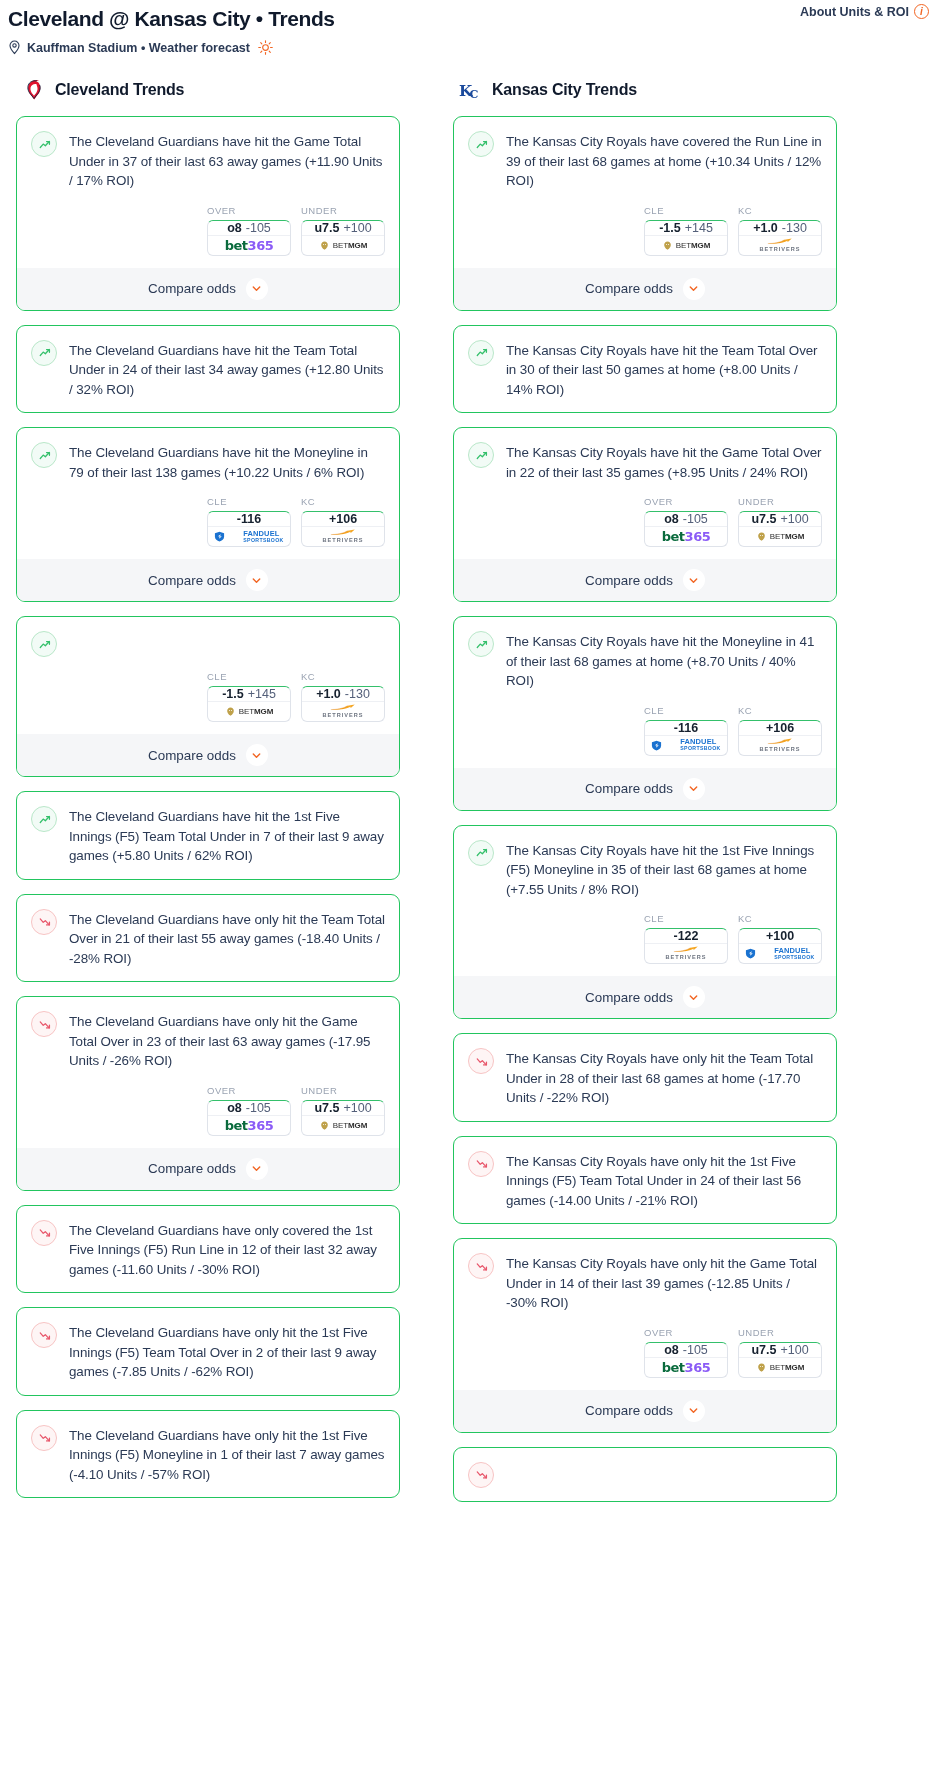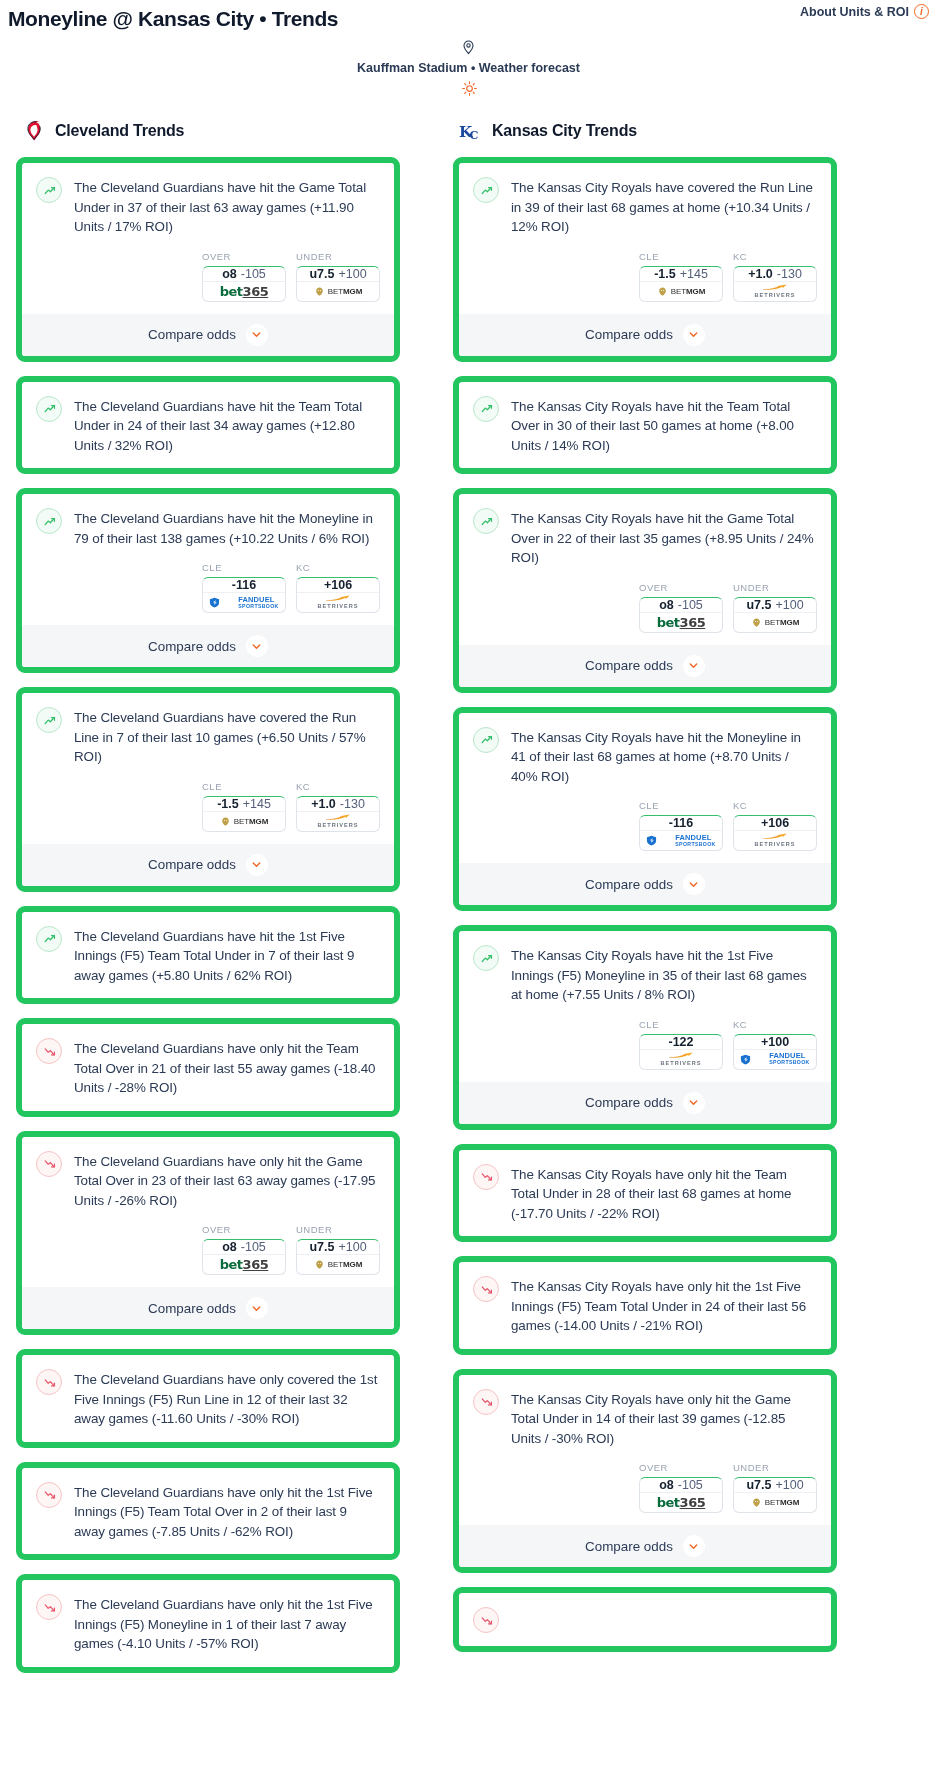--- a/index.html
+++ b/index.html
@@ -35,21 +35,21 @@
   .info-badge {
     width: 15px; height: 15px; border-radius: 50%;
     border: 1.4px solid #f26522; color: #f26522;
     font-size: 10px; font-weight: 700; font-style: italic;
     display: inline-flex; align-items: center; justify-content: center;
     line-height: 1;
   }
   .venue {
     margin-top: 8px;
     display: flex; align-items: center; gap: 6px;
-    font-size: 12.5px; font-weight: 600; color: #2b3a55; flex-direction: column;
+    font-size: 12.5px; font-weight: 600; color: #2b3a55;
   }
   .pin-icon { width: 13px; height: 15px; flex: 0 0 auto; }
   .sun-icon { width: 15px; height: 15px; flex: 0 0 auto; margin-left: 2px; }
 
   
   .columns {
     display: flex;
     gap: 37px;
     padding: 0 8px;
     margin-top: 22px;
@@ -61,21 +61,21 @@
     display: flex; align-items: center; gap: 9px;
     padding-left: 14px;
     margin-bottom: 13px;
     height: 26px;
   }
   .col-head .logo { width: 24px; height: 26px; flex: 0 0 auto; display:flex; align-items:center; justify-content:center;}
   .col-head .name { font-size: 16px; font-weight: 700; color: #101a2c; letter-spacing: -0.2px; }
 
   
   .card {
-    border: 6px solid #22c55e;
+    border: 1px solid #22c55e;
     border-radius: 9px;
     background: #fff;
     margin: 0 8px 14px 8px;
     padding: 13px 14px 0 14px;
     overflow: hidden;
   }
   .card.no-odds { padding-bottom: 13px; }
 
   .trend-row { display: flex; gap: 12px; align-items: flex-start; }
   .tr-icon {
@@ -128,21 +128,21 @@
   .odds-price .ln { font-weight: 700; color: #16212f; }
   .odds-price .pr { font-weight: 400; color: #54607a; }
   .book {
     height: 19px;
     display: flex; align-items: center; justify-content: center;
   }
 
   
   .bk-bet365 { font-size: 13px; font-weight: 800; letter-spacing: -0.5px; font-family: "DejaVu Sans", sans-serif; }
   .bk-bet365 .g { color: #0a6b3d; }
-  .bk-bet365 .y { color: #404040; text-decoration: underline; }
+  .bk-bet365 .y { color: #8b5cf6; }
   .bk-betmgm { display: flex; align-items: center; gap: 3px; }
   .bk-betmgm .lion { width: 11px; height: 11px; }
   .bk-betmgm .t { font-size: 8px; letter-spacing: -0.1px; font-weight: 500; color: #2e2e2e; }
   .bk-betmgm .t b { font-weight: 800; }
   .bk-fanduel { display: flex; align-items: center; gap: 18px; }
   .bk-fanduel .shield { width: 11px; height: 11px; }
   .bk-fanduel .t { line-height: 7px; }
   .bk-fanduel .t .a { font-size: 7.5px; font-weight: 800; color: #1a72d0; letter-spacing: 0.1px; display:block;}
   .bk-fanduel .t .b { font-size: 5.2px; font-weight: 700; color: #1a72d0; letter-spacing: 0.35px; display:block; }
   .bk-betrivers { display: flex; flex-direction: column; align-items: center; line-height: 7px; }
@@ -162,21 +162,21 @@
   .compare .chev {
     width: 22px; height: 22px; border-radius: 50%;
     background: #fff;
     display: flex; align-items: center; justify-content: center;
   }
 </style>
 </head>
 <body>
 
 <div class="page-head">
-  <div class="title">Moneyline @ Kansas City • Trends</div>
+  <div class="title">Cleveland @ Kansas City • Trends</div>
   <div class="about">
     <span>About Units &amp; ROI</span>
     <span class="info-badge">i</span>
   </div>
   <div class="venue">
     <span class="pin-icon">
       <svg viewBox="0 0 13 15" width="13" height="15">
           <path d="M6.5 1C4 1 2 3 2 5.5c0 3.2 4.5 8 4.5 8S11 8.7 11 5.5C11 3 9 1 6.5 1z" fill="none" stroke="#2b3a55" stroke-width="1.1"></path>
           <circle cx="6.5" cy="5.4" r="1.7" fill="none" stroke="#2b3a55" stroke-width="1.1"></circle>
         </svg>
@@ -335,21 +335,20 @@
         </div>
       </div>
       <div class="card">
         <div class="trend-row">
           <span class="tr-icon up">
             <svg viewBox="0 0 20 20" width="17" height="17">
               <path d="M5 13.5 L8.5 9.5 L11 11.5 L15.5 6.5" fill="none" stroke="#34c06b" stroke-width="1.5" stroke-linecap="round" stroke-linejoin="round"></path>
               <path d="M12.4 6.5 H15.8 V9.8" fill="none" stroke="#34c06b" stroke-width="1.5" stroke-linecap="round" stroke-linejoin="round"></path>
             </svg>
           </span>
-          <div class="tr-text">The Cleveland Guardians have covered the Run Line in 7 of their last 10 games (+6.50 Units / 57% ROI)</div>
         </div>
         <div class="odds-wrap">
           <div class="odds-cell">
             <div class="odds-label">CLE</div>
             <div class="odds-box">
               <div class="odds-price">
                 <span class="ln">-1.5</span>
                 <span class="pr">+145</span>
               </div>
               <div class="book">

